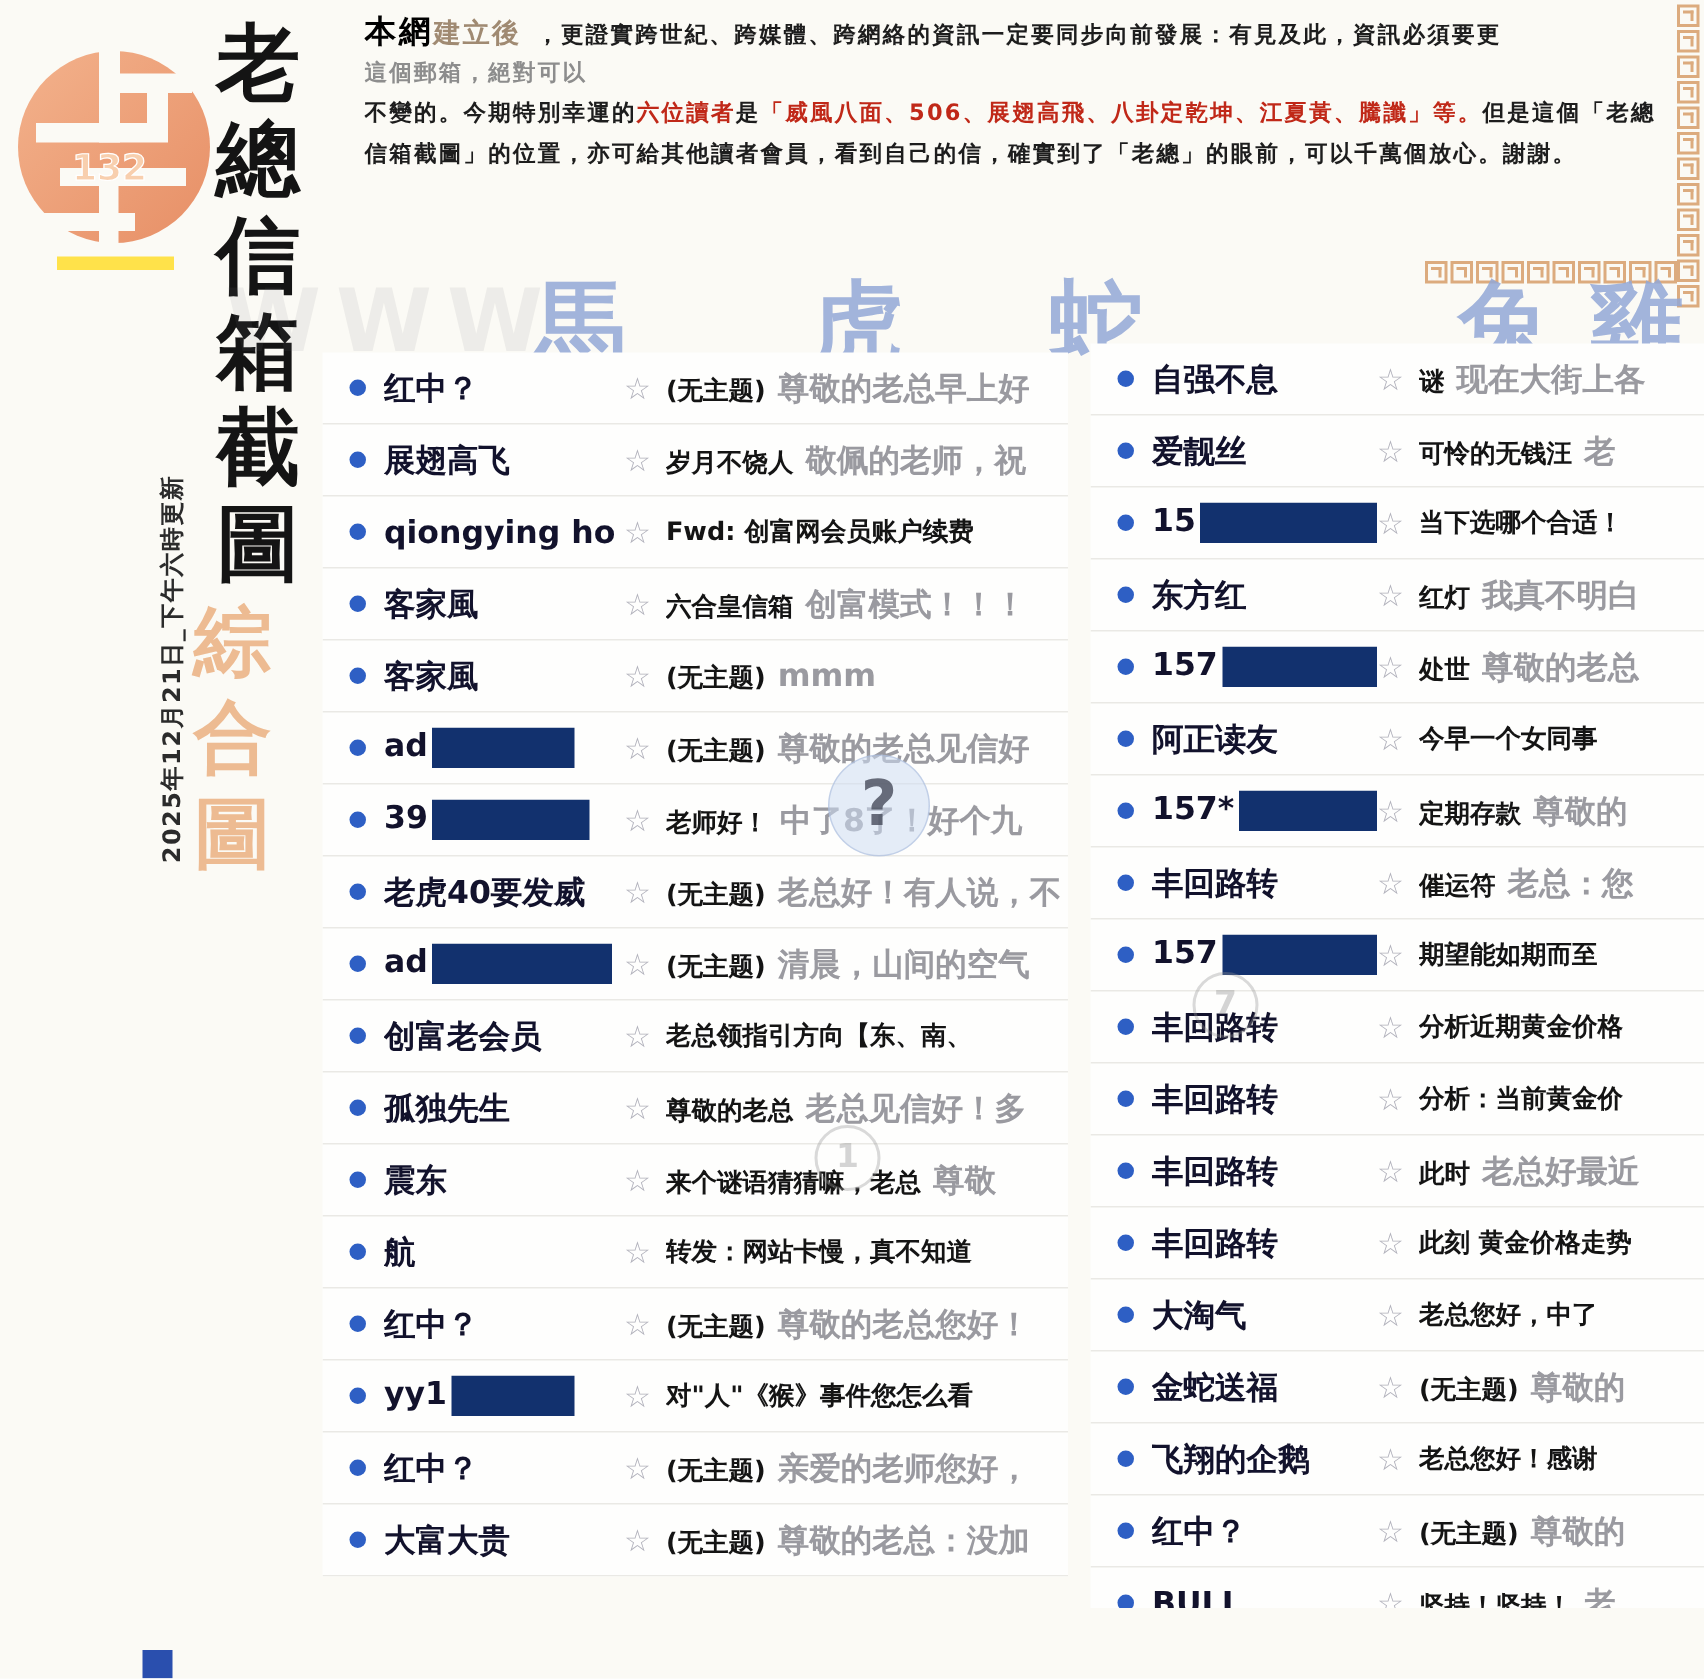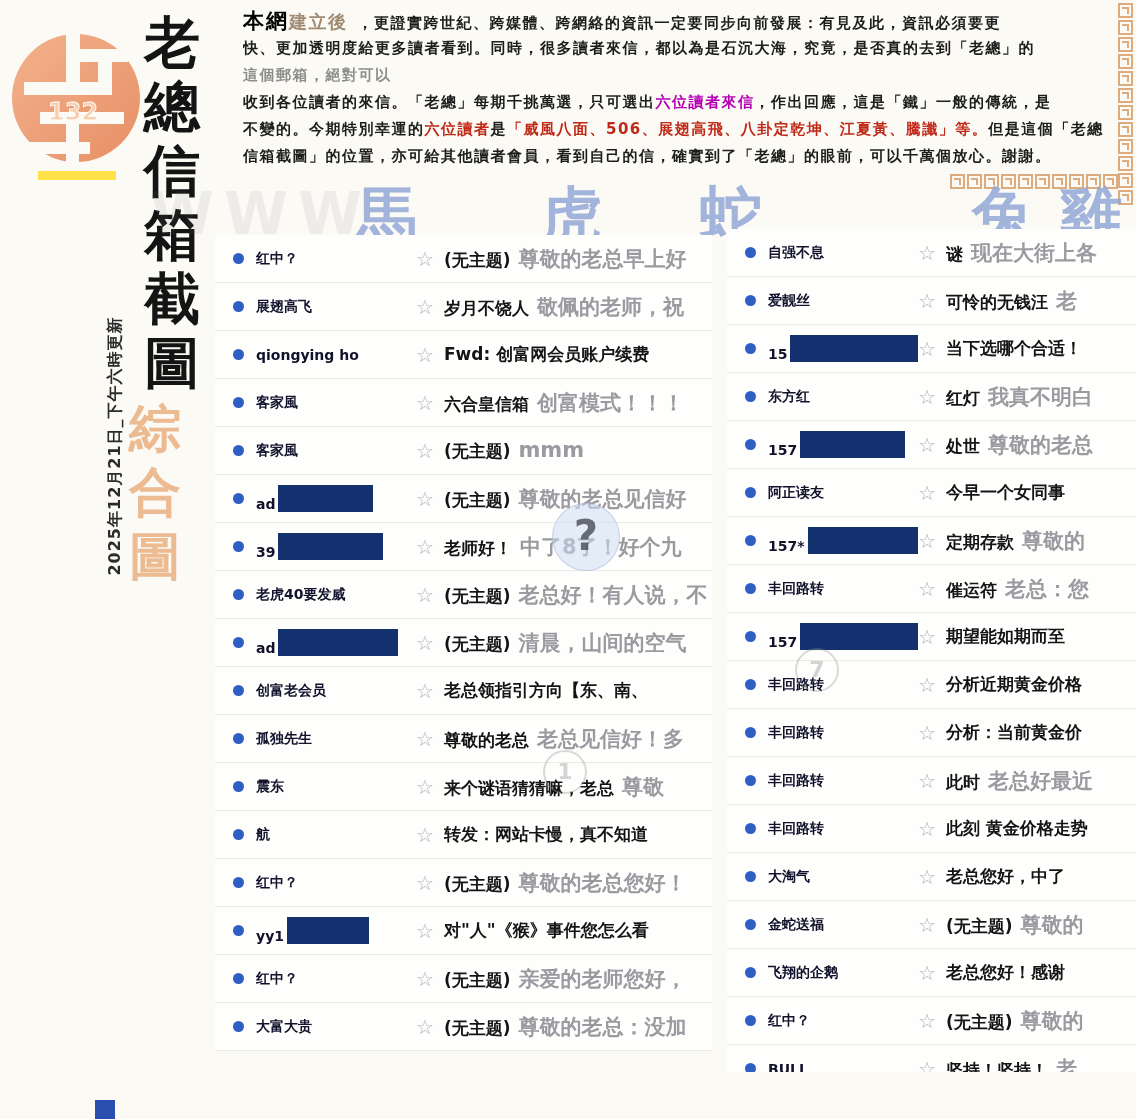--- a/index.html
+++ b/index.html
@@ -50,21 +50,21 @@
       color:rgba(120,120,125,0.10);pointer-events:none;white-space:nowrap;}
 
   
   .col{position:absolute;background:#fefefd;}
   .col-left{left:215px;top:235px;width:497px;height:816px;overflow:hidden;}
   .col-right{left:727px;top:229px;width:409px;height:843px;overflow:hidden;}
   .mrow{height:48px;display:flex;align-items:center;border-bottom:1px solid #eae9e5;
       box-sizing:border-box;}
   .dot{width:11px;height:11px;border-radius:50%;background:#2e5fc4;flex:none;
       margin:0 12px 0 18px;}
-  .sender{flex:none;display:flex;align-items:flex-end;font-weight:bold;font-size:14px;
+  .sender{flex:none;display:flex;align-items:flex-start;font-weight:bold;font-size:21px;
       color:#12122c;white-space:nowrap;overflow:hidden;}
   .col-left .sender{width:160px;}
   .col-right .sender{width:150px;}
   .redact{display:inline-block;height:27px;background:#12316e;margin-left:3px;flex:none;}
   .star{flex:none;color:#b2b2bc;font-size:20px;margin-right:10px;cursor:pointer;}
   .subj{font-size:17px;font-weight:bold;color:#141414;white-space:nowrap;overflow:hidden;}
   .prev{font-size:21px;color:#9a9aa0;font-weight:600;margin-left:8px;}
 
   
   .qmark{position:absolute;left:552px;top:503px;width:66px;height:66px;border-radius:50%;
@@ -116,26 +116,22 @@
     <span class="ch">綜</span>
     <span class="ch">合</span>
     <span class="ch">圖</span>
   </div>
   <div class="date-note">2025年12月21日_下午六時更新</div>
 
   <div class="hdr">
     <div class="hline">
       <span class="brand-bold">本網</span><span class="brand-accent">建立後</span><span>，更證實跨世紀、跨媒體、跨網絡的資訊一定要同步向前發展：有見及此，資訊必須要更</span>
     </div>
-    <div class="hline">快、更加透明度給更多讀者看到。同時，很多讀者來信，都以為是石沉大海，究竟，是否真的去到「老總」的</div>
     <div class="hline flexline">
         <span class="hl-gray">這個郵箱，絕對可以</span>
-    </div>
-    <div class="hline">
-      <span>收到各位讀者的來信。「老總」每期千挑萬選，只可選出</span><span class="hl-magenta">六位讀者來信</span><span>，作出回應，這是「鐵」一般的傳統，是</span>
     </div>
     <div class="hline">
       <span>不變的。今期特別幸運的</span><span class="hl-red">六位讀者</span><span>是</span><span class="hl-red">「威風八面、506、展翅高飛、八卦定乾坤、江夏黃、騰讖」等。</span><span>但是這個「老總</span>
     </div>
     <div class="hline">信箱截圖」的位置，亦可給其他讀者會員，看到自己的信，確實到了「老總」的眼前，可以千萬個放心。謝謝。</div>
   </div>
 
   <div class="gk-col">
     <span class="gk"></span>
       <span class="gk"></span>

